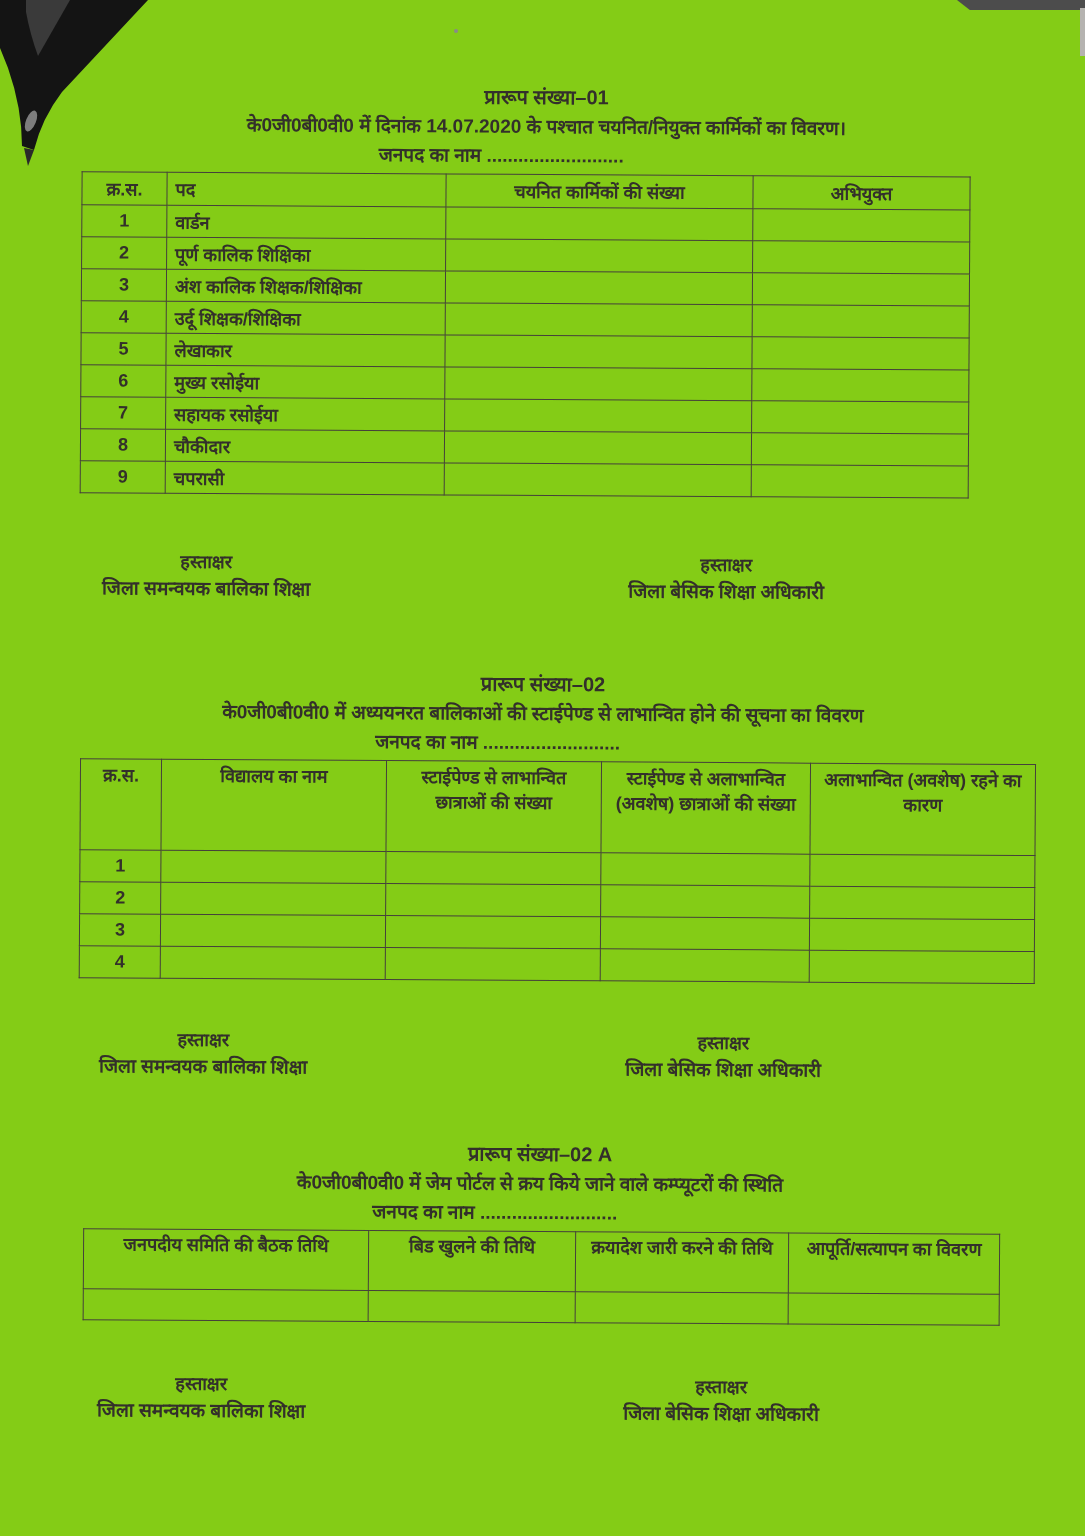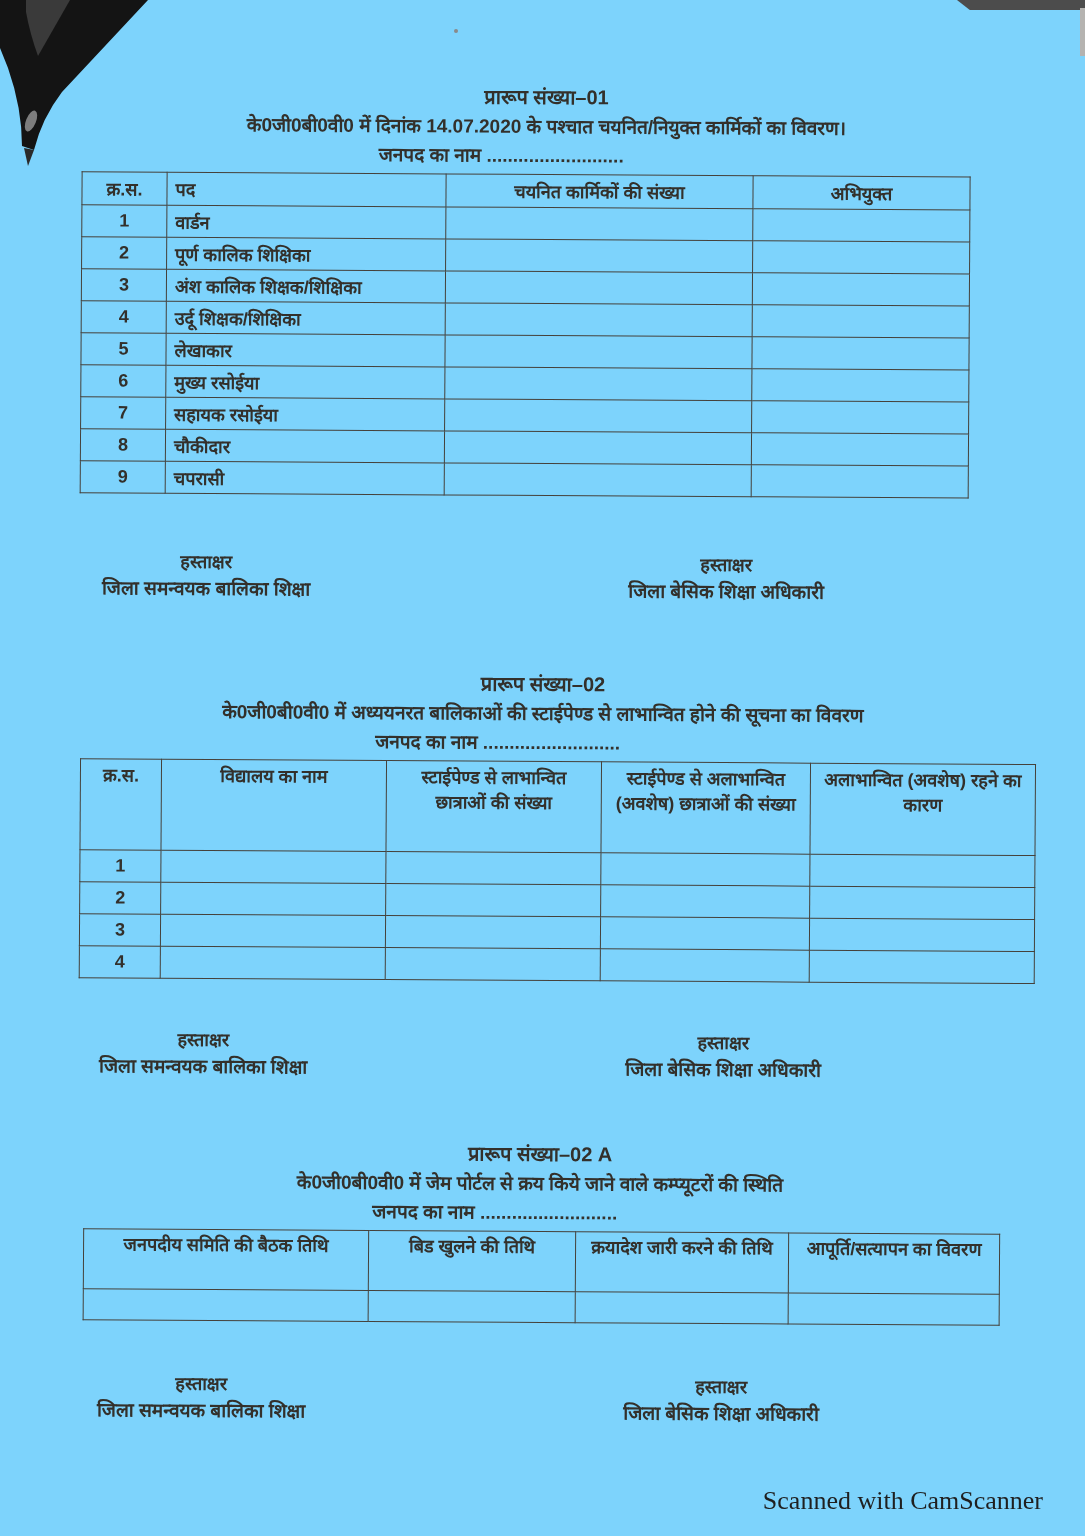--- a/index.html
+++ b/index.html
@@ -1,20 +1,20 @@
 <!DOCTYPE html>
 <html><head>
 <meta charset="utf-8">
 <style>
   html,body { margin:0; padding:0; background:#d8d8d8; }
   .page {
     position:relative;
     width:1085px; height:1536px;
     margin:0 auto;
-    background:#7dd3fc;
+    background:#84cc16;
     overflow:hidden;
     font-family:"Liberation Sans","DejaVu Sans",sans-serif;
     color:#33302b;
   }
   .content {
     position:absolute; inset:0;
     padding-top:84px;
     transform:rotate(0.35deg);
     box-sizing:border-box;
   }
@@ -294,14 +294,13 @@
         <div class="s2">जिला समन्वयक बालिका शिक्षा</div>
       </div>
       <div class="sign-block">
         <div class="s1">हस्ताक्षर</div>
         <div class="s2">जिला बेसिक शिक्षा अधिकारी</div>
       </div>
     </div>
 
   </div>
 
-  <div class="camscanner">Scanned with CamScanner</div>
 </div>
 
 </body></html>

